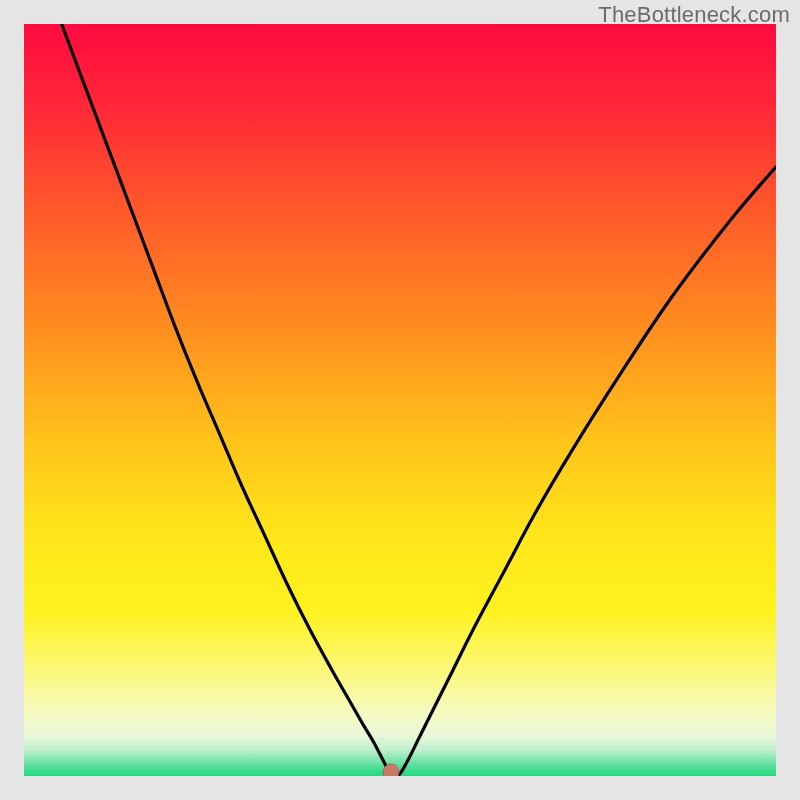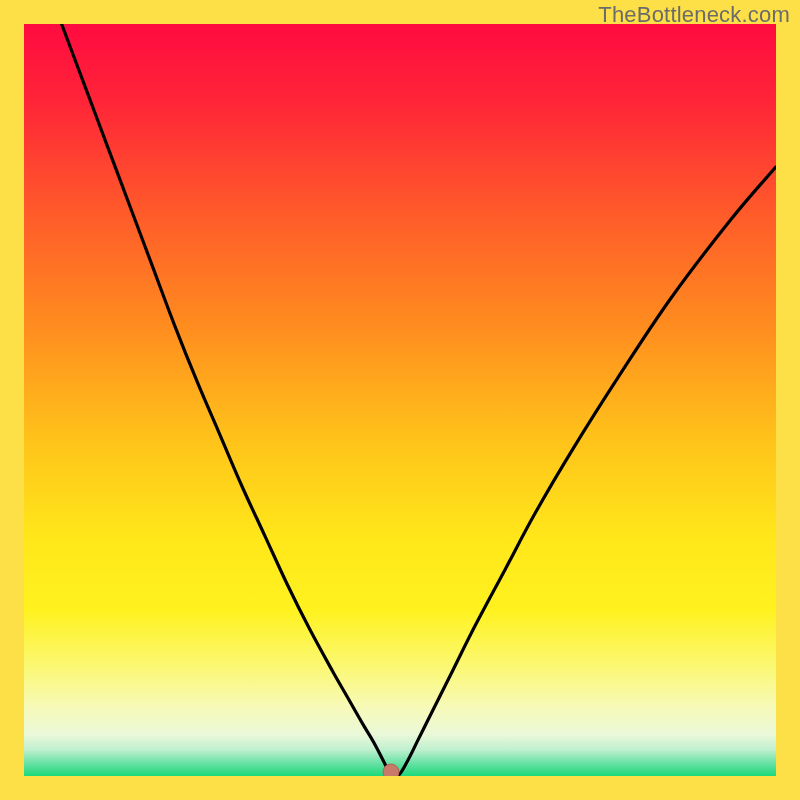--- a/index.html
+++ b/index.html
@@ -8,21 +8,21 @@
     width: 800px;
     height: 800px;
     background: #000;
     overflow: hidden;
     font-family: Arial, Helvetica, sans-serif;
   }
   .frame {
     position: relative;
     width: 800px;
     height: 800px;
-    background: #fde047;
+    background: #e5e5e5;
   }
   .watermark {
     position: absolute;
     top: 2px;
     right: 10px;
     color: #6b6b6b;
     font-size: 22px;
     font-weight: 500;
     letter-spacing: 0.2px;
     z-index: 5;

